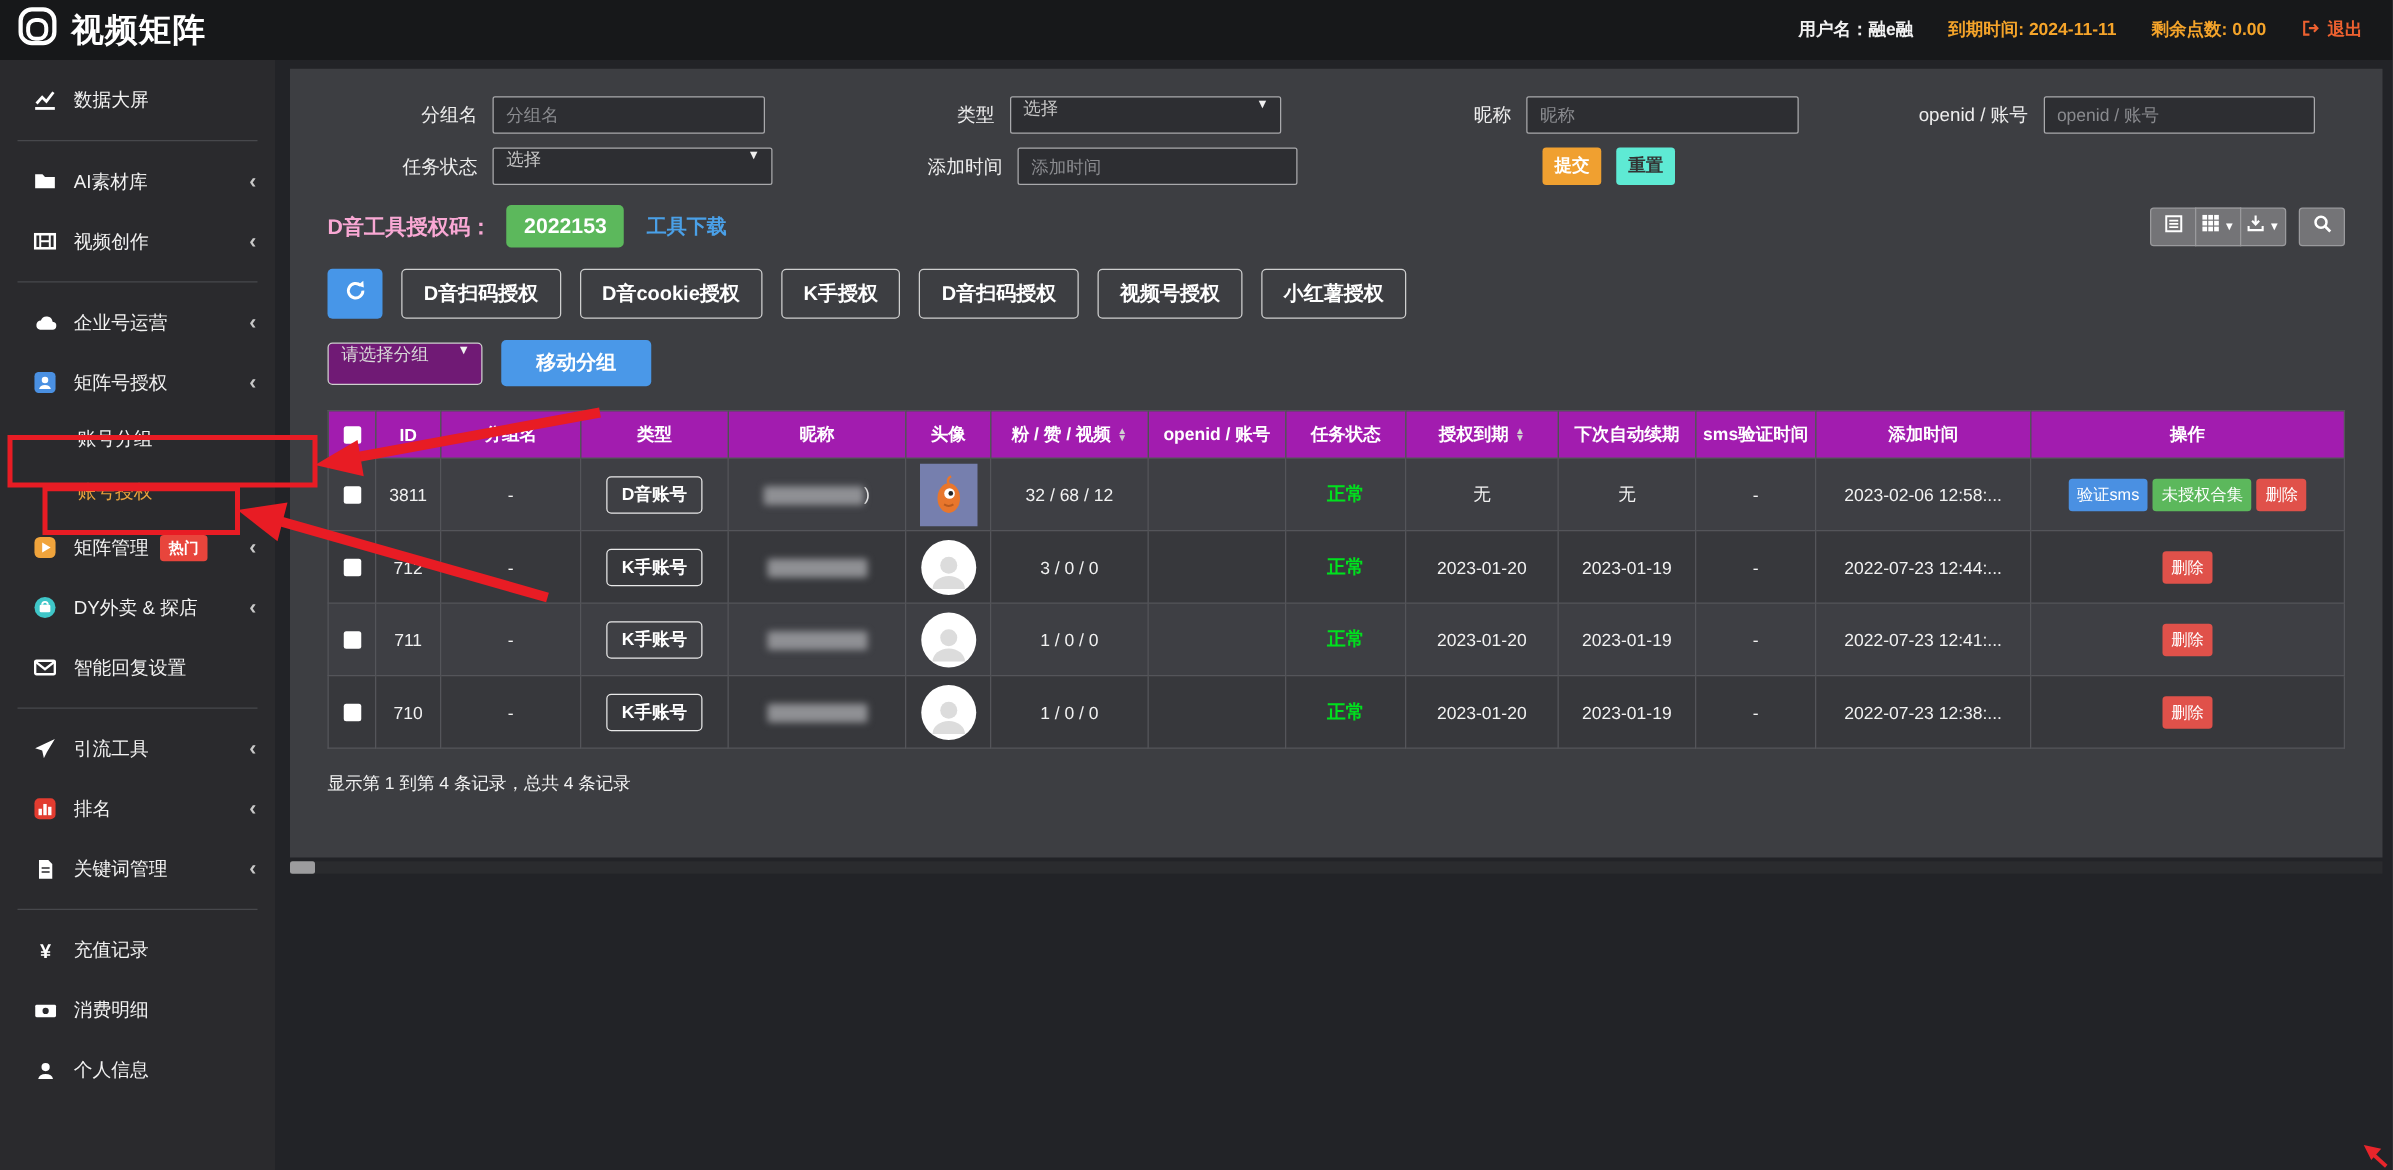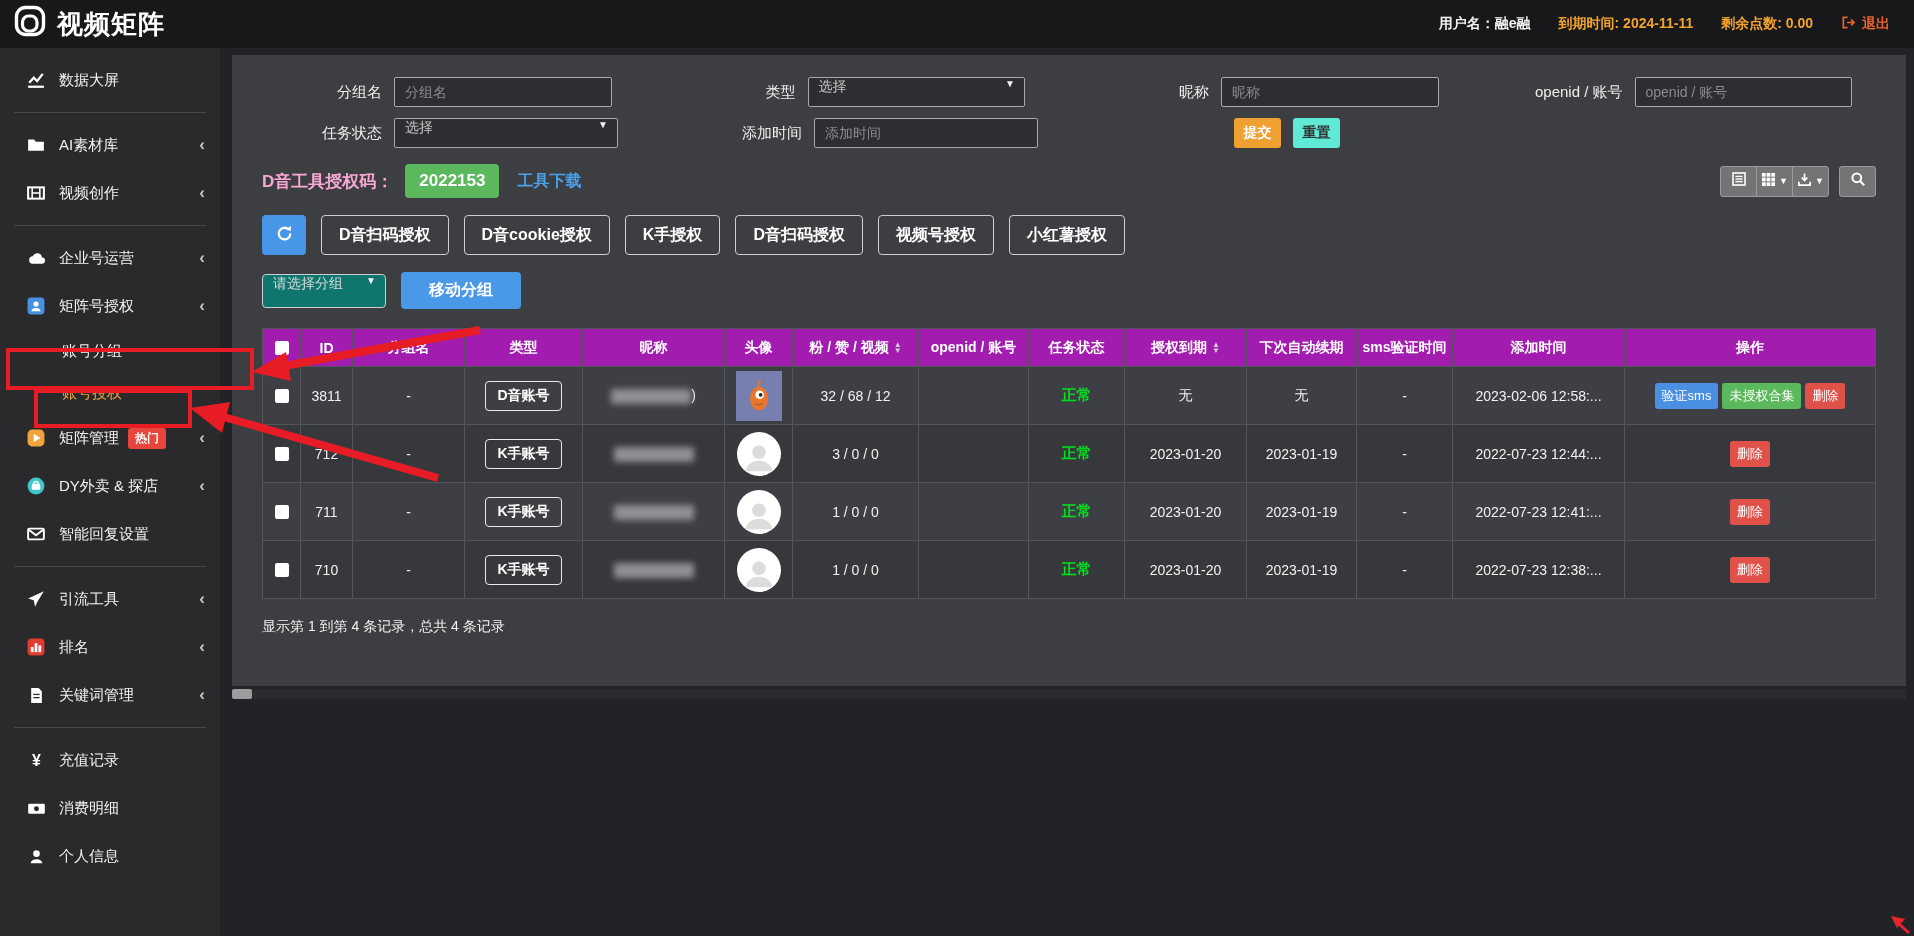--- a/index.html
+++ b/index.html
@@ -49,21 +49,21 @@
   .tb-group .tb-btn:first-child{border-radius:3px 0 0 3px}
   .tb-group .tb-btn:last-child{border-radius:0 3px 3px 0}
   .tb-btn.single{border-radius:3px}
   .tb-caret{font-size:9px;color:#fff}
 
   .auth-row{display:flex;align-items:center;gap:15px;margin-top:17px}
   .btn-refresh{width:44px;height:40px;background:#4796e8;border-radius:4px;display:flex;align-items:center;justify-content:center}
   .auth-btn{height:40px;background:transparent;border:1px solid #cfcfcf;border-radius:4px;color:#fff;font-weight:bold;font-size:16px;padding:0 17px;cursor:pointer}
 
   .group-row{display:flex;align-items:center;gap:15px;margin-top:17px}
-  .gsel{width:124px;height:34px;background:#0f766e;border:1px solid #cfcfcf;border-radius:4px;color:#d8d8d8;font-size:14px;padding:0 10px}
+  .gsel{width:124px;height:34px;background:#701a75;border:1px solid #cfcfcf;border-radius:4px;color:#d8d8d8;font-size:14px;padding:0 10px}
   .btn-move{width:120px;height:37px;background:#4a98e8;color:#fff;font-weight:bold;font-size:16px;border-radius:4px}
 
   table{border-collapse:collapse;width:100%;margin-top:19px;table-layout:fixed}
   th,td{border:1px solid #54555a;text-align:center;vertical-align:middle;overflow:hidden}
   thead th{background:#a21caf;height:38px;font-size:14px;color:#fff;font-weight:bold}
   tbody td{height:58px;font-size:14px;color:#f2f2f2}
   tr.odd{background:#3e3f44}
   tr.even{background:#37383c}
   .pill{display:inline-block;border:1px solid #e9e9e9;border-radius:4px;padding:5px 11px;font-weight:bold;font-size:14px;color:#fff;cursor:default}
   .status-ok{color:#00e01e;font-weight:bold;font-size:15px}

